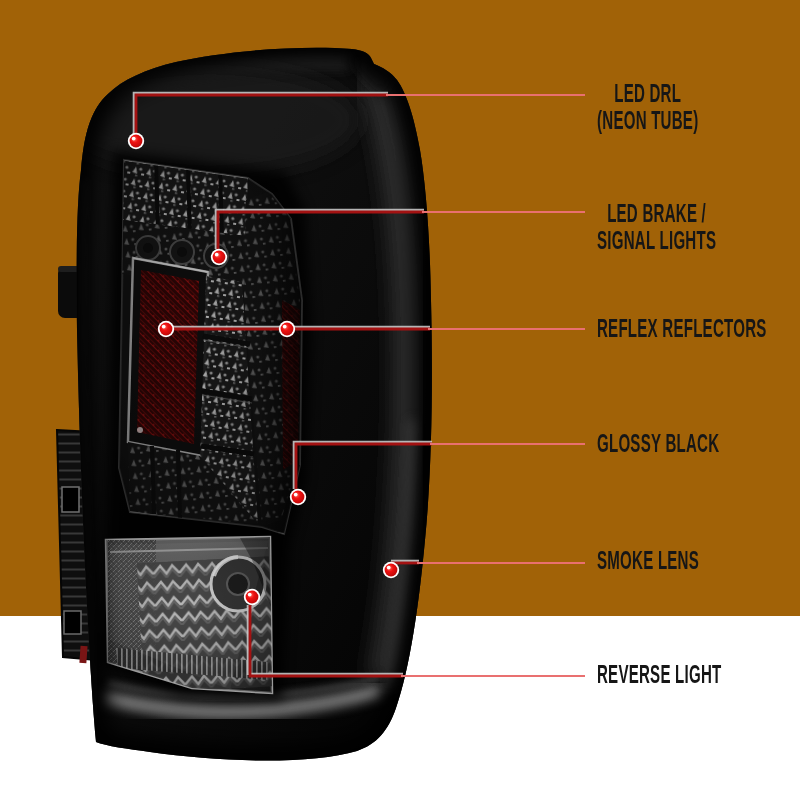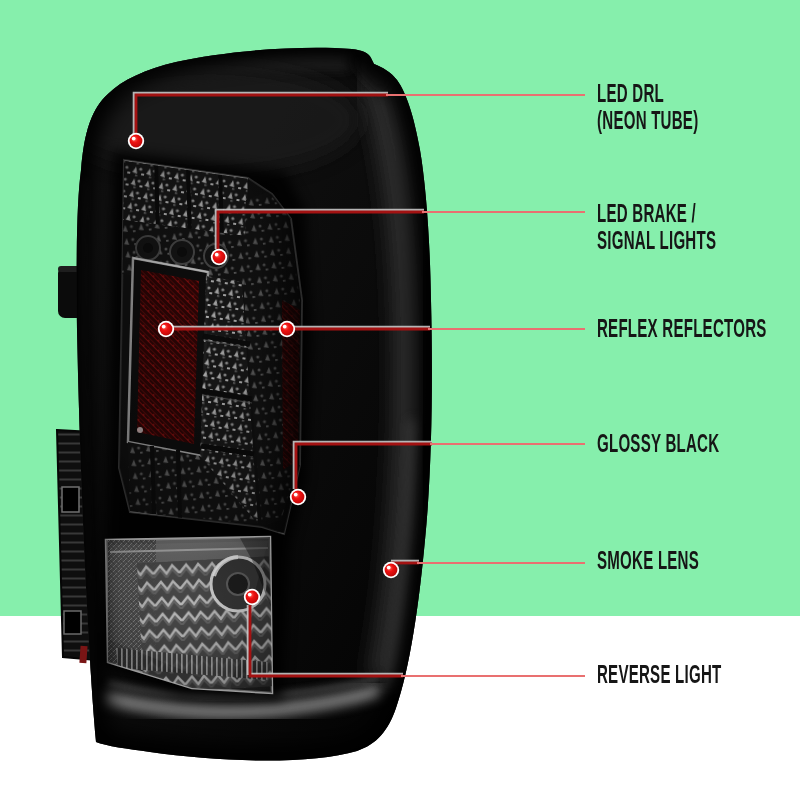--- a/index.html
+++ b/index.html
@@ -1,18 +1,18 @@
 <!DOCTYPE html>
 <html><head>
 <meta charset="utf-8">
 <style>
   html,body{margin:0;padding:0;}
   body{width:800px;height:800px;background:#ffffff;overflow:hidden;
        font-family:"Liberation Sans", sans-serif;}
-  .stage{position:relative;width:800px;height:616px;background:#86efac;}
+  .stage{position:relative;width:800px;height:616px;background:#a16207;text-align:center;}
   .stage svg{position:absolute;left:0;top:0;}
   .lbl{position:absolute;left:597px;color:#161616;font-weight:bold;
        font-size:26px;line-height:27px;white-space:nowrap;
        transform:scaleX(.58);transform-origin:0 0;letter-spacing:.4px;}
   .lbl div{height:27px;}
 </style>
 </head>
 <body>
 
 <div class="stage">

